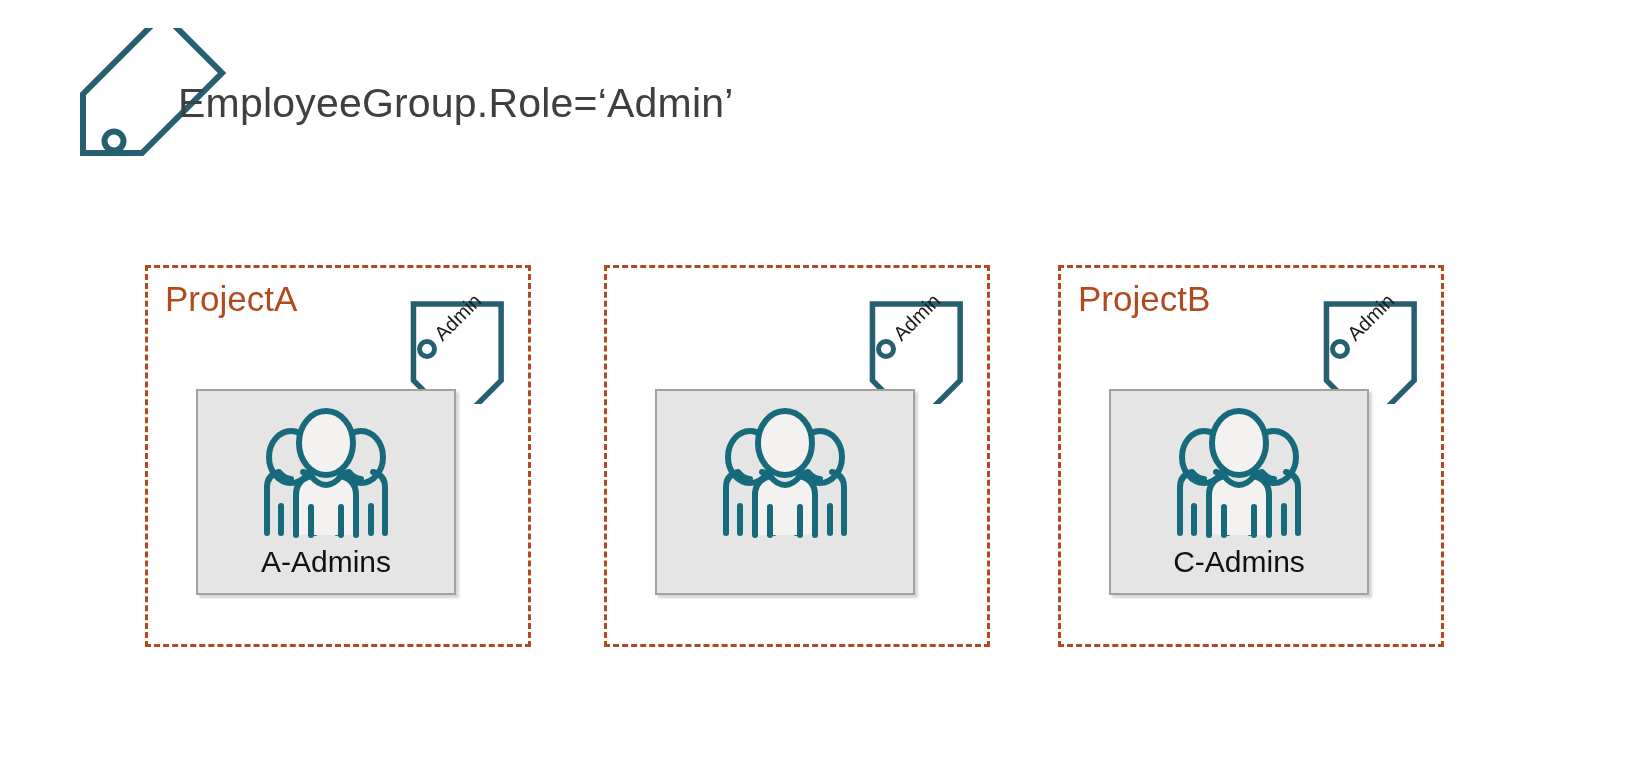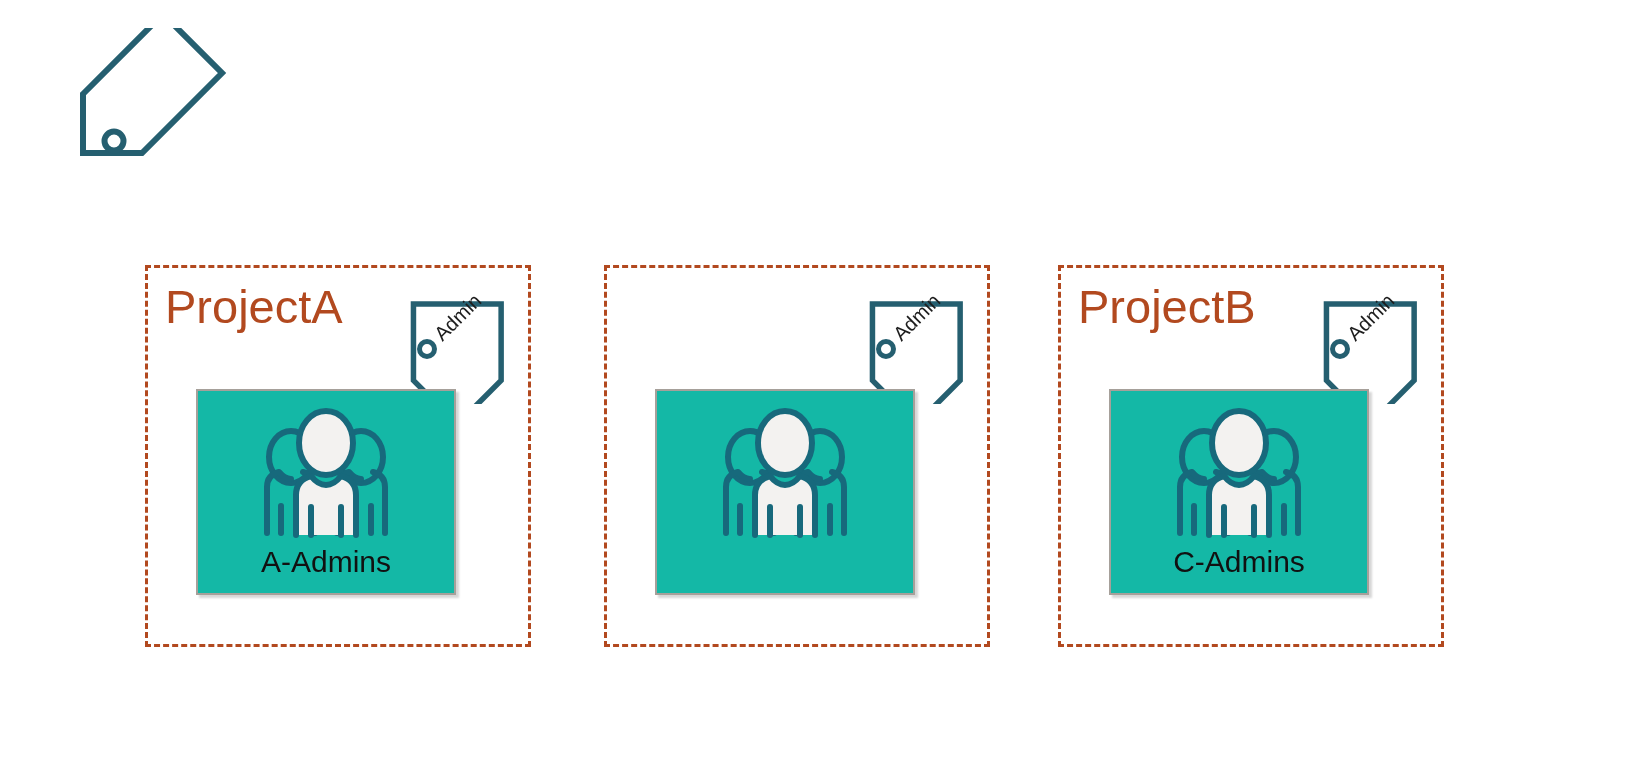--- a/index.html
+++ b/index.html
@@ -51,21 +51,21 @@
     box-sizing: border-box;
   }
   #project-box-0 { left: 145px; }
   #project-box-1 { left: 604px; }
   #project-box-2 { left: 1058px; }
 
   .project-title {
     position: absolute;
     left: 17px;
     top: 11px;
-    font-size: 47px;
+    font-size: 35px;
     color: #b2491f;
     white-space: nowrap;
     font-family: "Liberation Sans", sans-serif;
   }
 
   
   .admin-tag {
     position: absolute;
     right: 4px;
     top: 14px;
@@ -89,21 +89,21 @@
     font-family: "Liberation Sans", sans-serif;
   }
 
   
   .group-card {
     position: absolute;
     left: 48px;
     top: 121px;
     width: 260px;
     height: 206px;
-    background: #14b8a6;
+    background: #e5e5e5;
     border: 2px solid #a6a09a;
     box-sizing: border-box;
     box-shadow: 3px 3px 2px rgba(0,0,0,0.16);
   }
   .group-icon {
     position: absolute;
     left: 50%;
     top: 10px;
     transform: translateX(-50%);
   }
@@ -120,20 +120,21 @@
 </style>
 </head>
 <body>
 
 <div id="header-tag-group">
   <svg id="header-tag-svg" width="160" height="135" viewBox="0 0 160 135">
 
     <path d="M 13 88 L 93 8 L 152 67 L 72 147 L 13 147 Z" fill="#ffffff" stroke="#255f70" stroke-width="6" stroke-linejoin="miter" transform="translate(0,-22)"></path>
     <circle cx="44" cy="113" r="9.5" fill="none" stroke="#255f70" stroke-width="6"></circle>
   </svg>
+  <div id="header-tag-label">EmployeeGroup.Role=‘Admin’</div>
 </div>
 
 <div class="project-box" id="project-box-0">
   <div class="project-title">ProjectA</div>
 
   <div class="admin-tag">
     <svg class="admin-tag-svg" width="132" height="122" viewBox="0 0 132 122">
       <path d="M 8 62 L 62 8 L 124 70 L 70 124 L 8 124 Z" fill="#ffffff" stroke="#255f70" stroke-width="5.5" stroke-linejoin="miter" transform="rotate(-45 66 61) translate(0,-6)"></path>
       <circle cx="35" cy="67" r="7.5" fill="none" stroke="#255f70" stroke-width="5"></circle>
     </svg>

